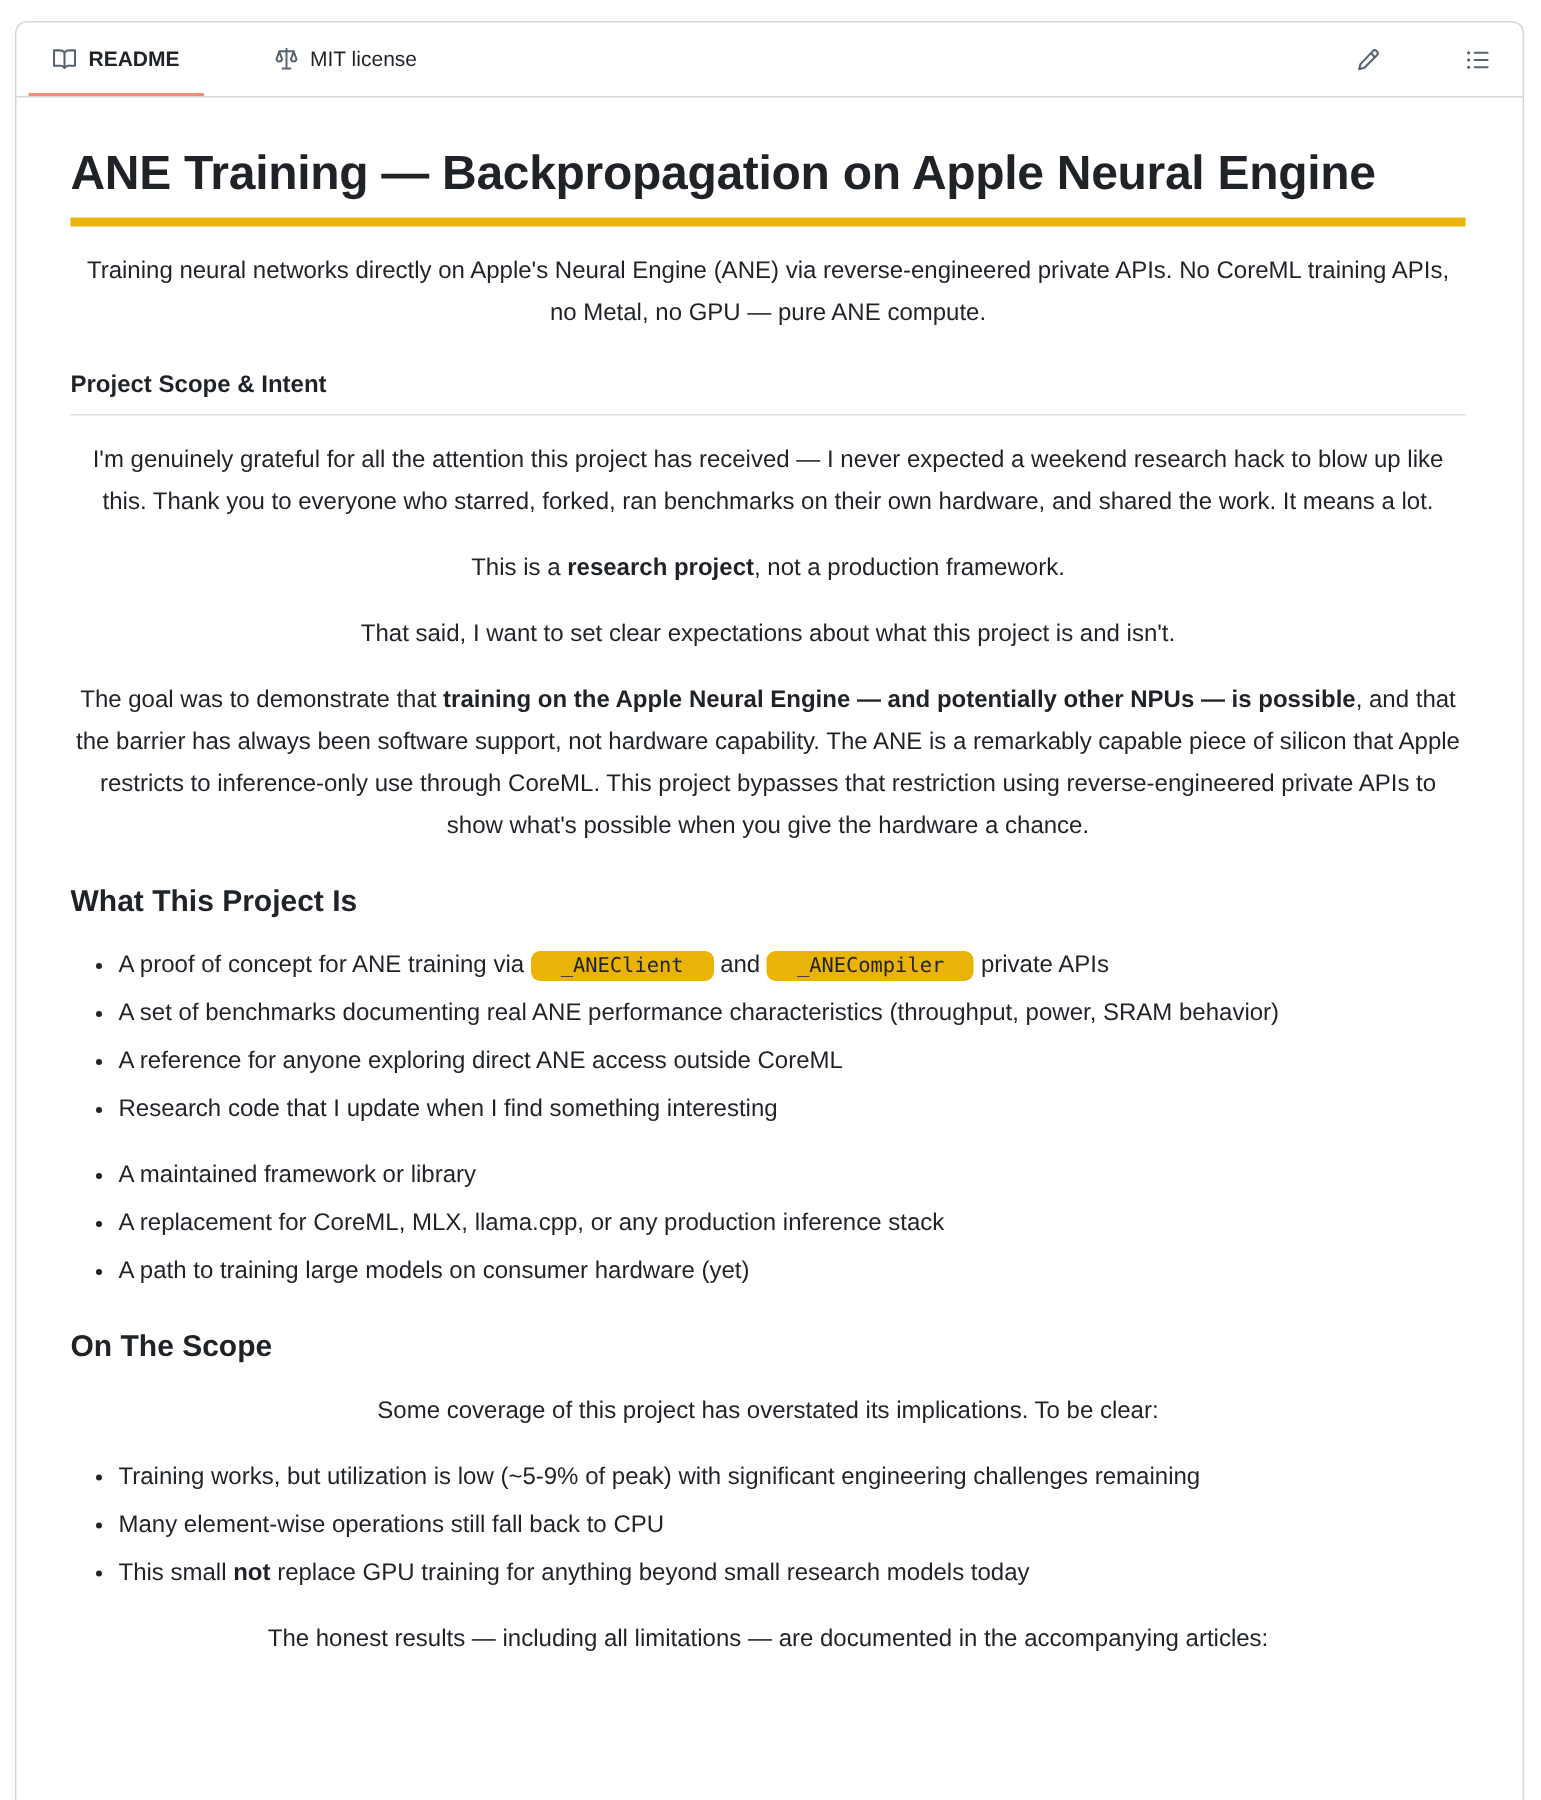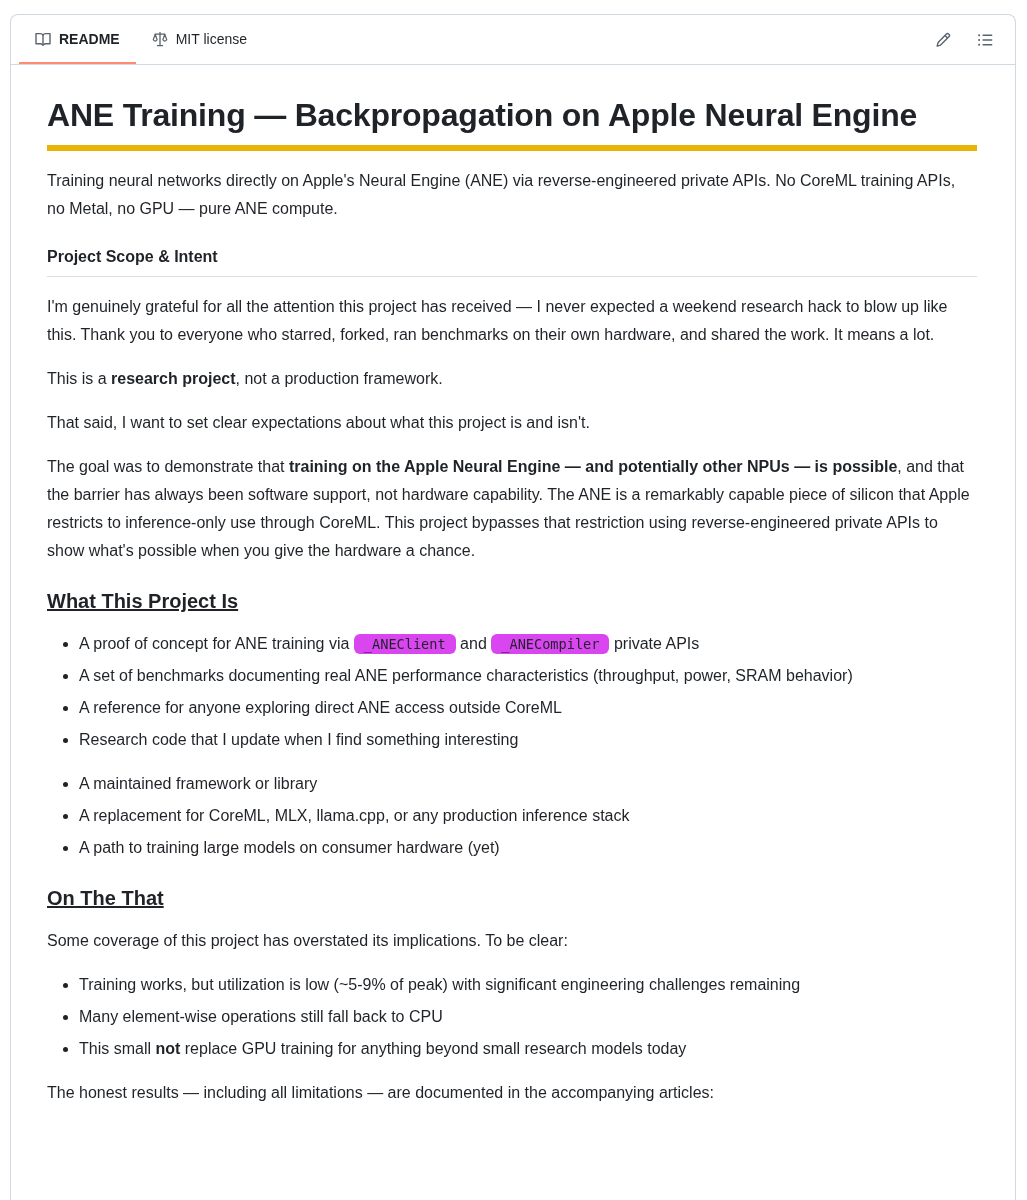--- a/index.html
+++ b/index.html
@@ -17,20 +17,21 @@
     border: 1px solid #d1d9e0;
     border-bottom: none;
     border-radius: 8px 8px 0 0;
   }
   
   .tabbar {
     display: flex; align-items: center;
     height: 50px;
     padding: 0 16px 0 8px;
     border-bottom: 1px solid #d1d9e0;
+    gap: 31px;
   }
   .tab {
     display: flex; align-items: center; gap: 8px;
     height: 100%;
     padding: 0 16px;
     font-size: 14px;
     color: #1f2328;
     cursor: pointer;
     border-bottom: 2px solid transparent;
     background: none; border-top: none; border-left: none; border-right: none;
@@ -59,32 +60,32 @@
     padding-bottom: 10px; margin-bottom: 16px;
     border-bottom: 6px solid #eab308;
   }
   .article h2 {
     font-size: 16px; font-weight: 700; line-height: 1.25;
     margin-top: 24px; padding-bottom: 9px; margin-bottom: 16px;
     border-bottom: 1px solid #d8dee4;
   }
   .article h3 {
     font-size: 20px; font-weight: 700; line-height: 1.25;
-    margin-top: 24px; margin-bottom: 16px; text-decoration: underline;
+    margin-top: 24px; margin-bottom: 16px;
   }
-  .article p { margin-bottom: 16px; }
+  .article p { margin-bottom: 16px; text-align: center; }
   .article ul { margin: 0 0 16px 0; padding-left: 2em; }
   .article li { margin-top: 4px; }
   .article li:first-child { margin-top: 0; }
   .article strong { font-weight: 700; }
   .article code {
     font-family: "DejaVu Sans Mono", "Liberation Mono", monospace;
     font-size: 85%;
-    background: #d946ef;
-    padding: 2px 10px;
+    background: #eab308;
+    padding: 2px 20px;
     border-radius: 6px;
     white-space: nowrap;
   }
 </style>
 </head>
 <body>
 
 <div class="readme-card">
 
   <div class="tabbar">
@@ -142,21 +143,21 @@
         <li><span>A proof of concept for ANE training via </span><code>_ANEClient</code><span> and </span><code>_ANECompiler</code><span> private APIs</span></li>
         <li><span>A set of benchmarks documenting real ANE performance characteristics (throughput, power, SRAM behavior)</span></li>
         <li><span>A reference for anyone exploring direct ANE access outside CoreML</span></li>
         <li><span>Research code that I update when I find something interesting</span></li>
       </ul>
       <ul>
         <li><span>A maintained framework or library</span></li>
         <li><span>A replacement for CoreML, MLX, llama.cpp, or any production inference stack</span></li>
         <li><span>A path to training large models on consumer hardware (yet)</span></li>
       </ul>
-      <h3><span>On The That</span></h3>
+      <h3><span>On The Scope</span></h3>
       <p><span>Some coverage of this project has overstated its implications. To be clear:</span></p>
       <ul>
         <li><span>Training works, but utilization is low (~5-9% of peak) with significant engineering challenges remaining</span></li>
         <li><span>Many element-wise operations still fall back to CPU</span></li>
         <li><span>This small </span><strong>not</strong><span> replace GPU training for anything beyond small research models today</span></li>
       </ul>
       <p><span>The honest results — including all limitations — are documented in the accompanying articles:</span></p>
     </div>
 
 </div>

